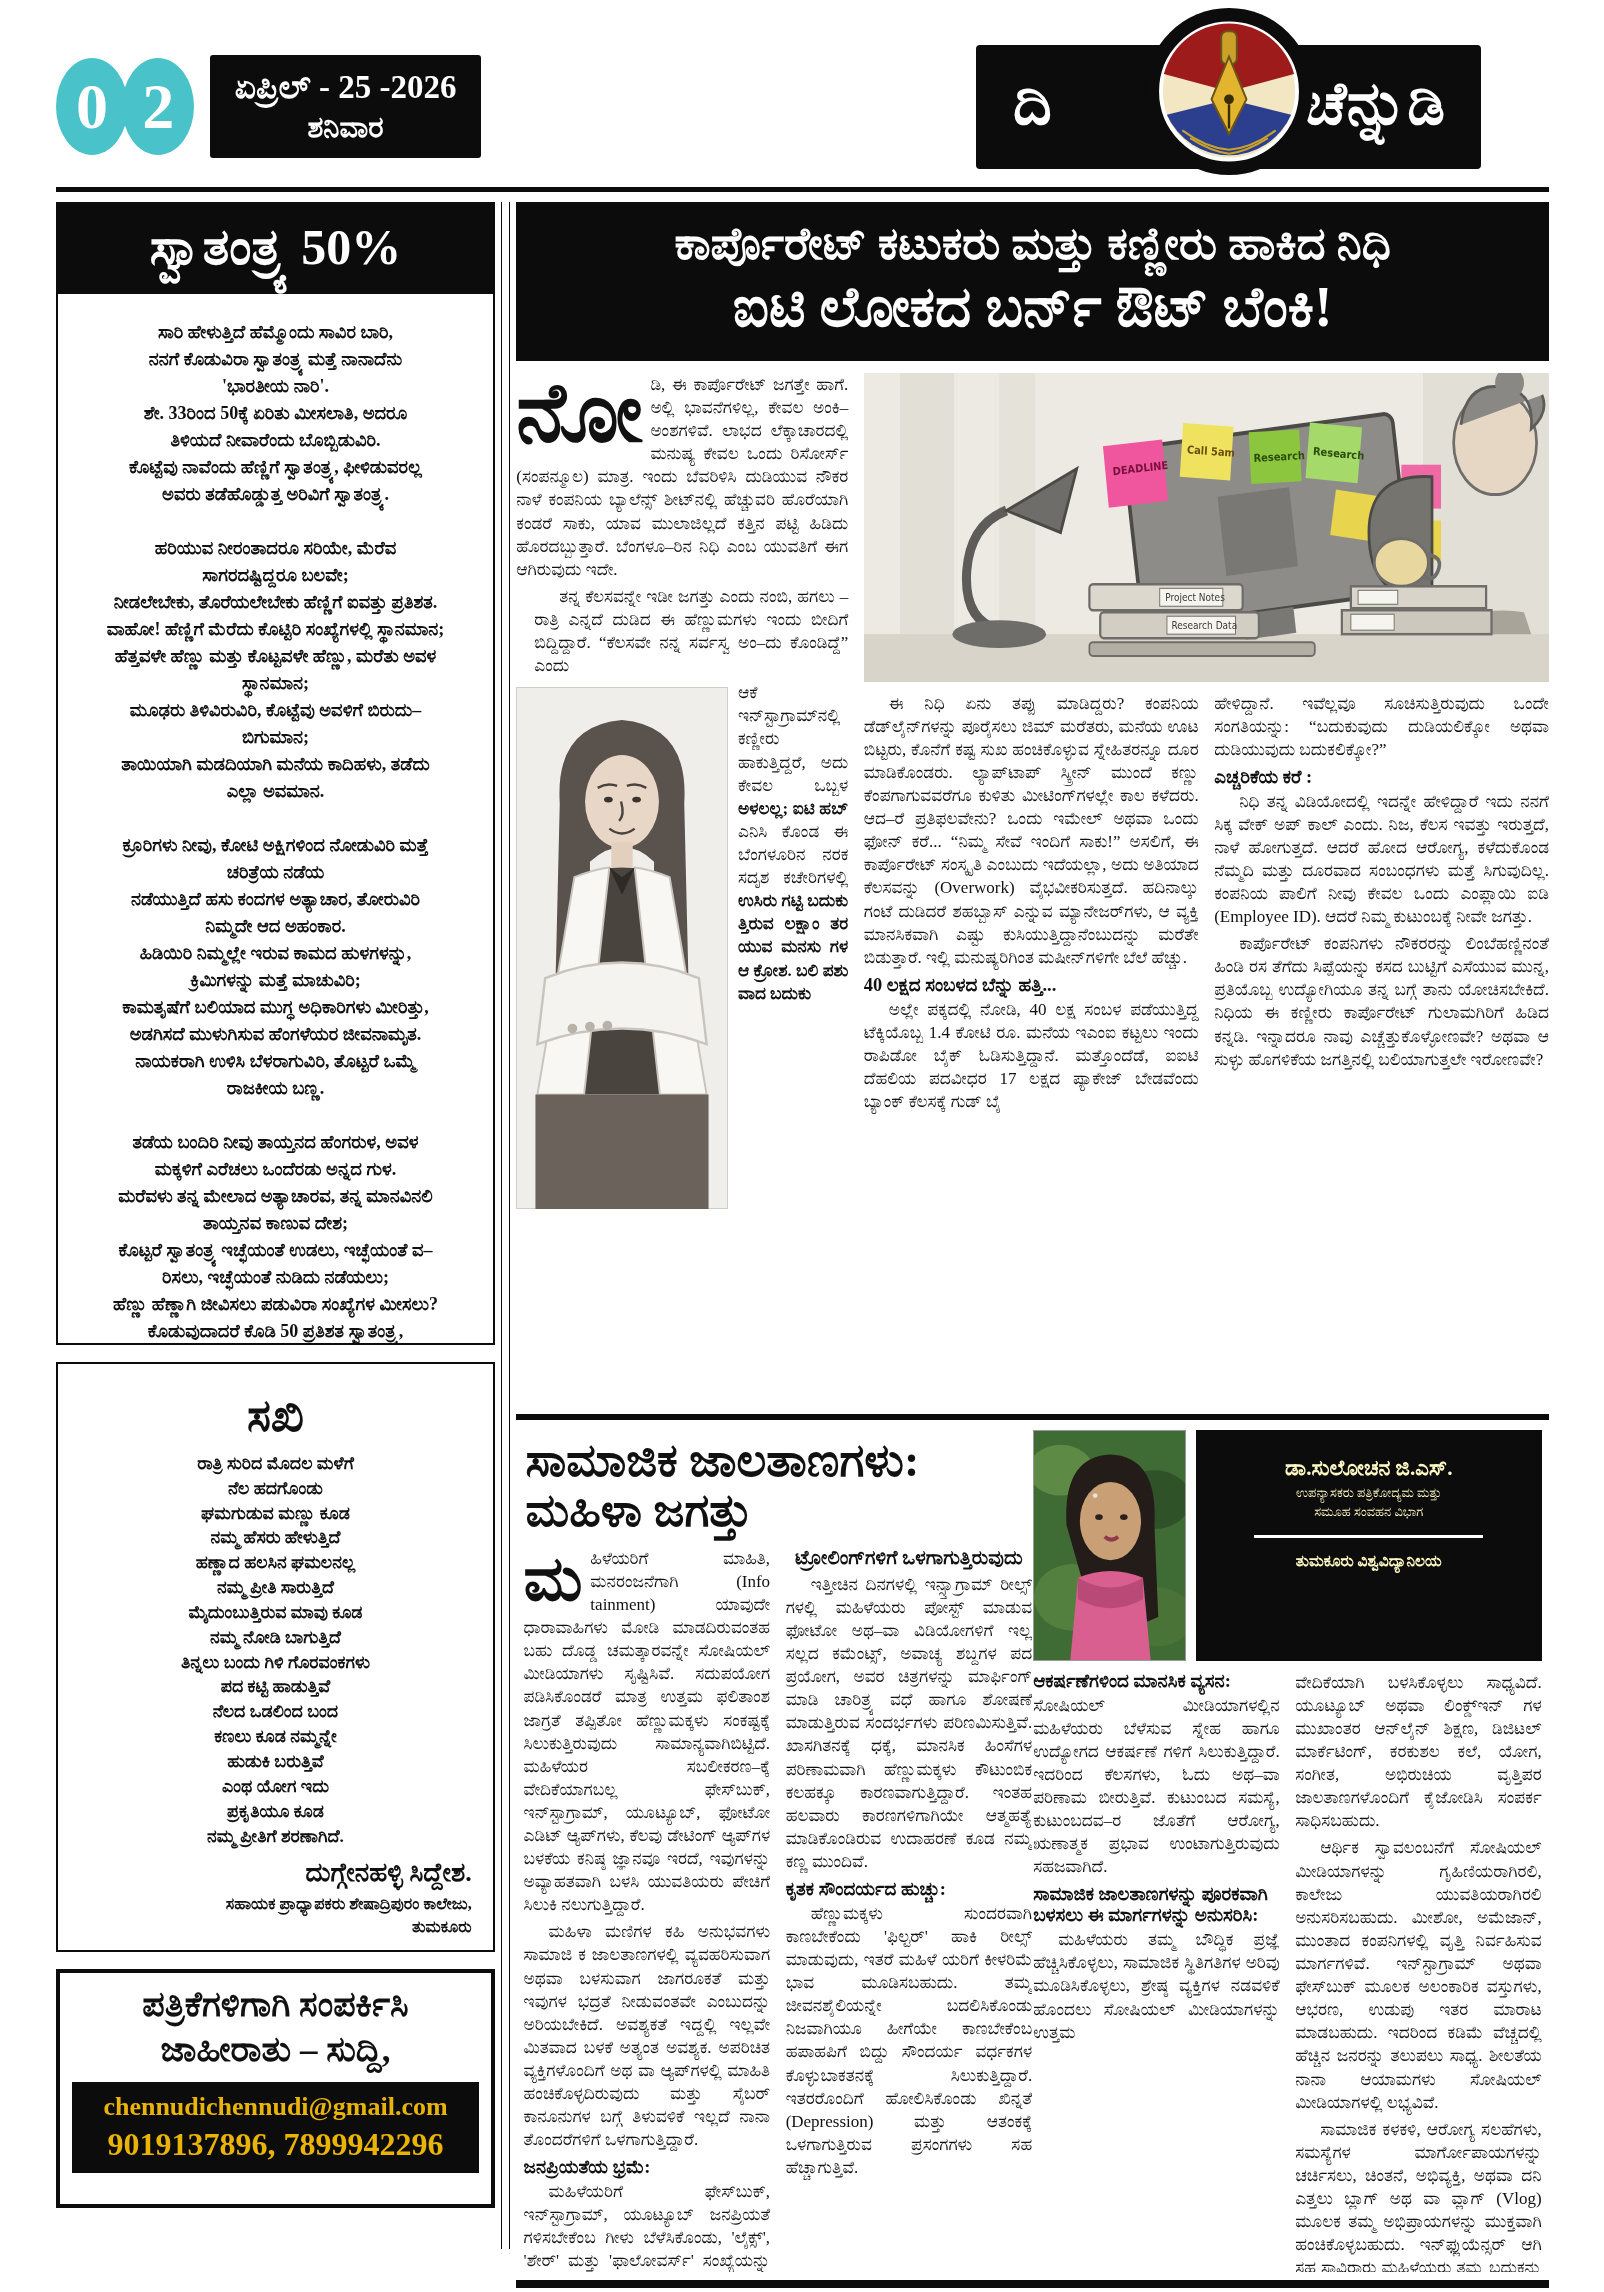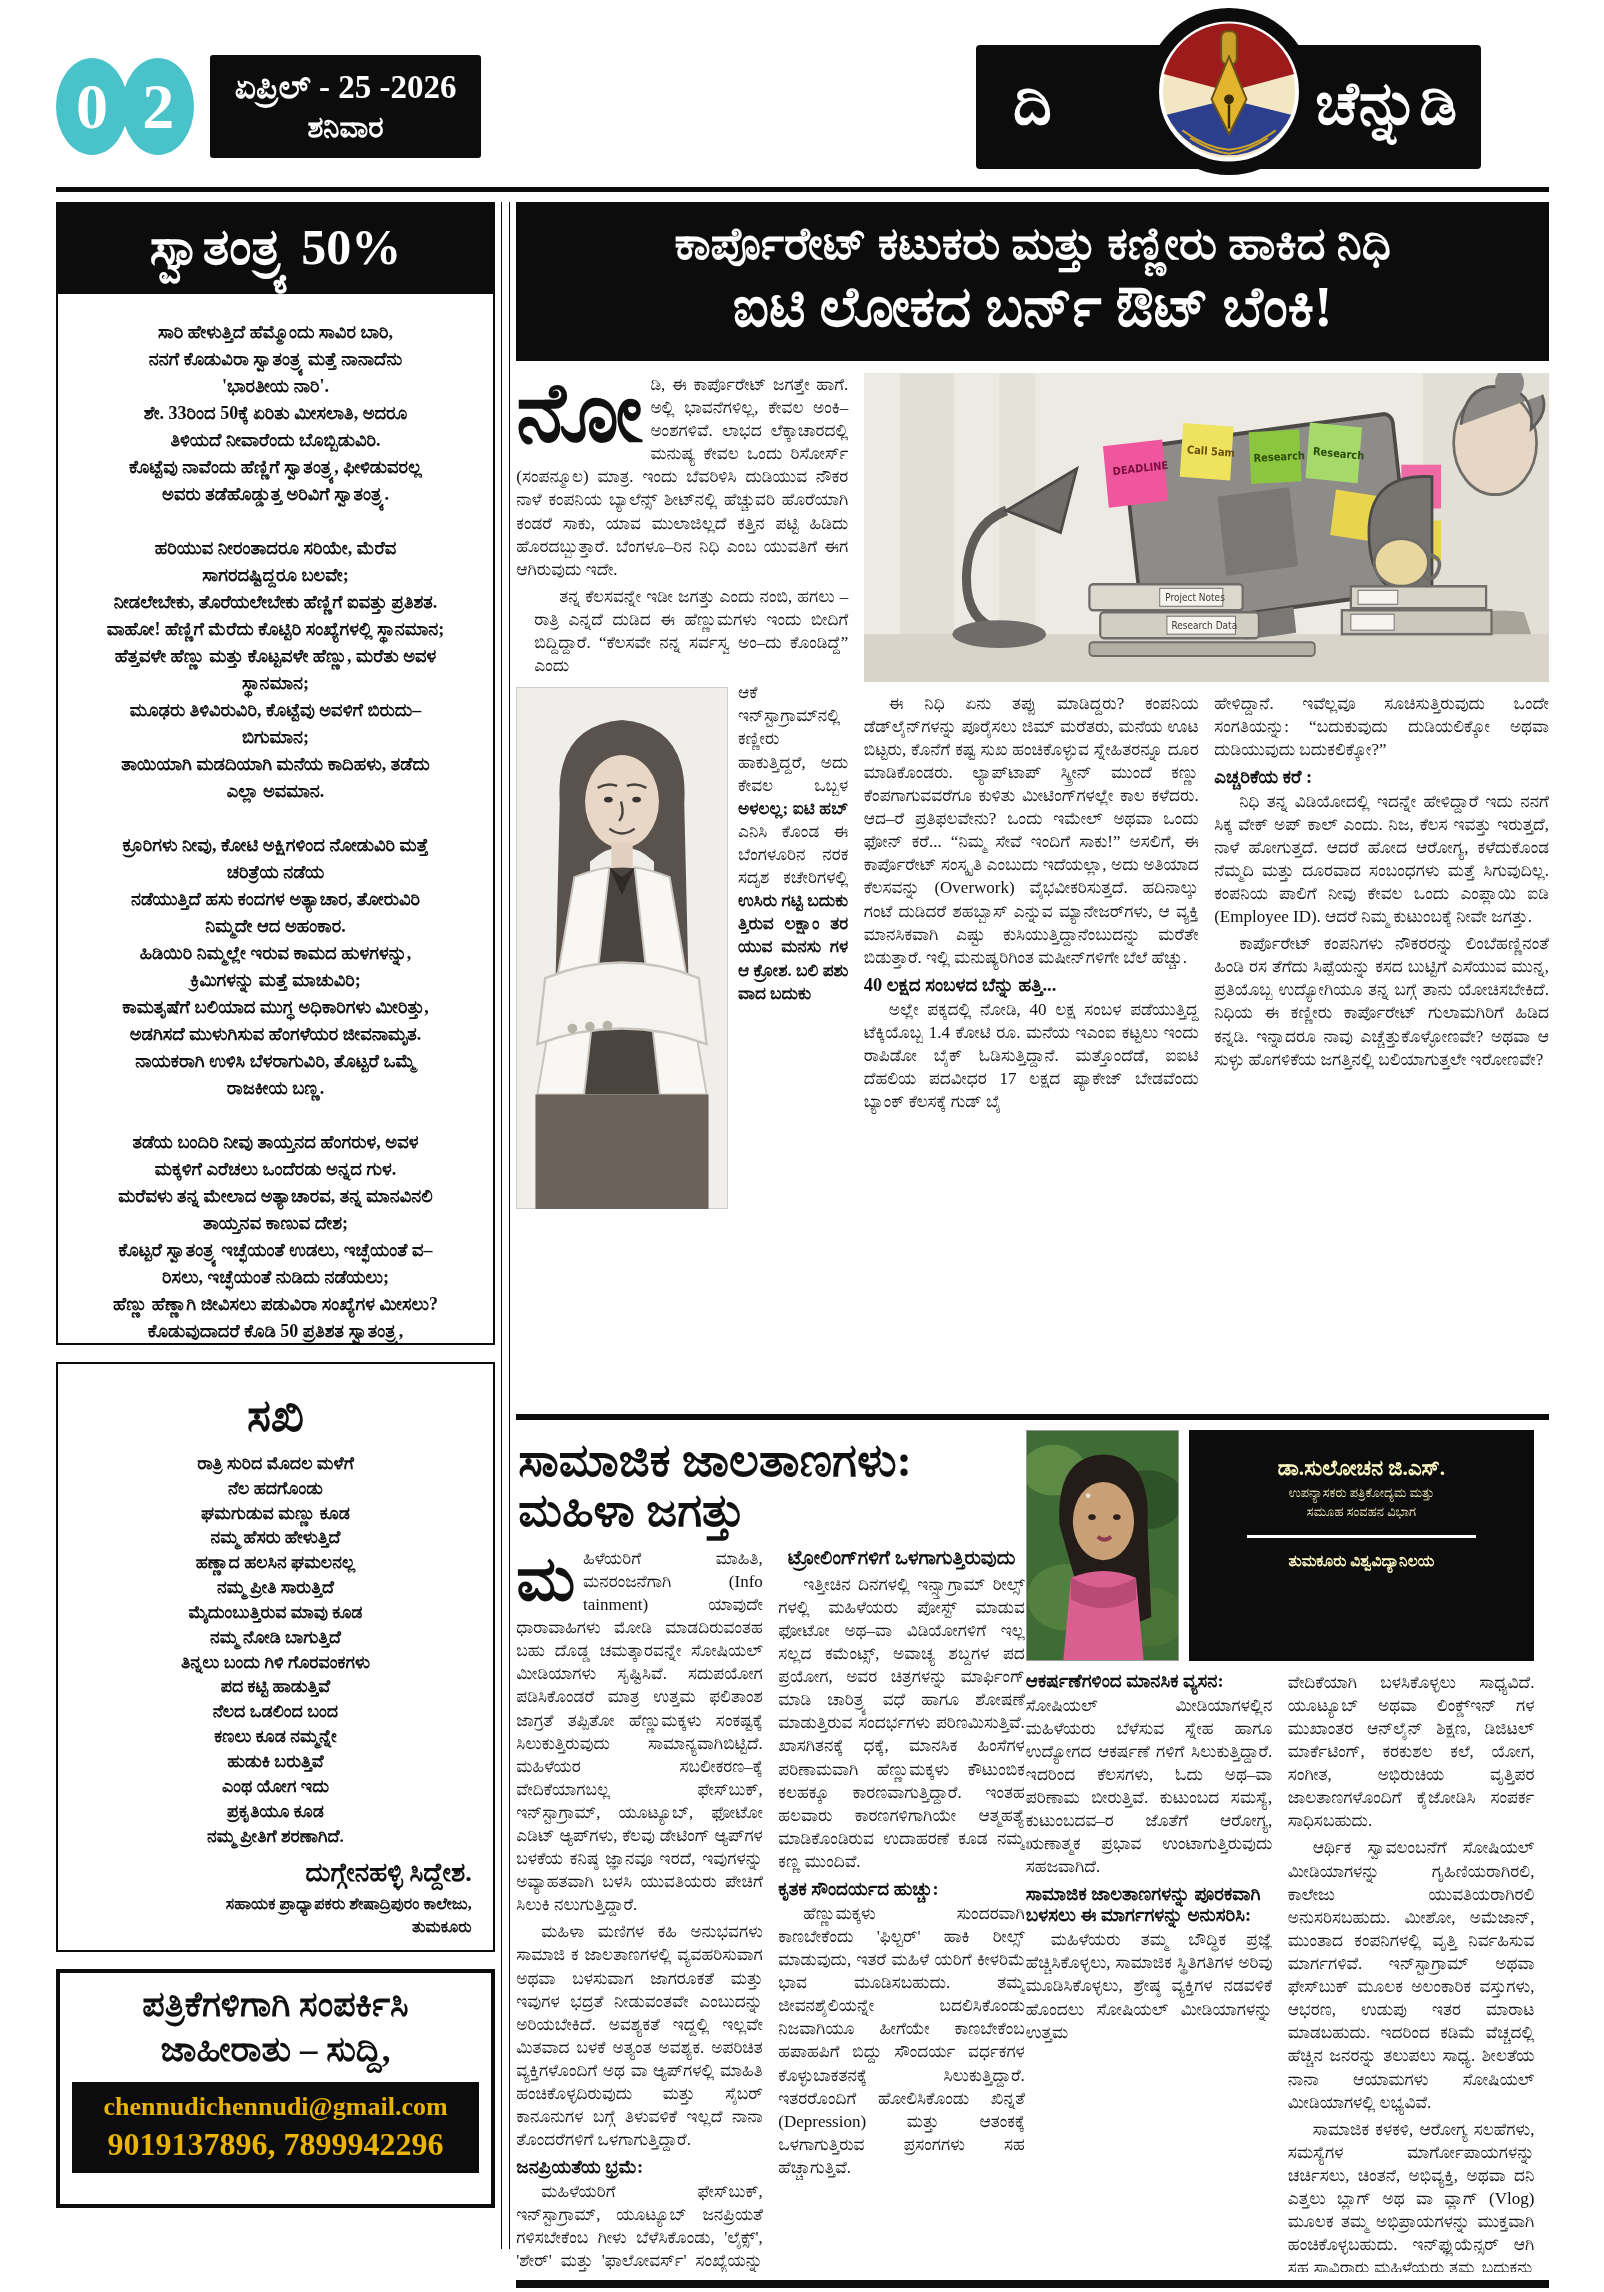--- a/index.html
+++ b/index.html
@@ -21,21 +21,21 @@
   .datebox {
     background:#0c0c0c; color:#fff; border-radius:3px; margin-left:21.3px; margin-top:19.4px;
     padding:11.6px 25px; text-align:center; font-weight:bold;
   }
   .datebox .d1 { font-size:33px; line-height:41px; }
   .datebox .d2 { font-size:29px; line-height:39px; }
   .masthead { position:absolute; right:68px; top:0; width:505px; height:167px; }
   .masthead-band { position:absolute; left:0; right:0; top:35px; bottom:7.8px; background:#0c0c0c; border-radius:3.9px; }
   .masthead-word { position:absolute; color:#fff; font-weight:bold; font-size:60px; top:60px; }
   .masthead-word.w1 { left:37px; }
-  .masthead-word.w2 { right:24px; }
+  .masthead-word.w2 { right:36px; }
   .emblem { position:absolute; left:50%; transform:translateX(-50%); top:-3.9px; }
 
   .hrule { height:5.8px; background:#0c0c0c; margin:1.9px 0 9.7px 0; }
 
   
   .content { display:flex; align-items:flex-start; }
   .sidebar { width:439px; flex:0 0 439px; }
   .vsep { width:9.7px; flex:0 0 9.7px; align-self:stretch; border-left:1.9px solid #0c0c0c; border-right:1.9px solid #0c0c0c; margin:0 5.8px 39px 5.8px; }
   .main { flex:1; min-width:0; }
 
@@ -69,21 +69,21 @@
   .a1right { flex:1; min-width:0; display:flex; flex-direction:column; }
   .illus { width:100%; height:309px; background:#edeae3; margin-bottom:9.7px; }
   .a1cols { display:flex; gap:15.5px; flex:1; overflow:hidden; }
   .a1col { flex:1; min-width:0; overflow:hidden; }
   .subhead { font-weight:bold; font-size:18.4px; margin:5.8px 0 1.9px 0; }
   .indent { text-indent:25px; }
 
   .midrule { height:6.8px; background:#0c0c0c; margin:9.7px 0; }
 
   
-  .art2 { display:flex; gap:1px; height:842px; overflow:hidden; }
+  .art2 { display:flex; gap:1px; height:842px; overflow:hidden;justify-content:center; }
   .a2half { width:50%; flex:0 0 calc(50% - 7.8px); display:flex; flex-direction:column; }
   .a2headline { font-weight:bold; font-size:46px; line-height:1.1; padding:5.8px 0 9.7px 1.9px; }
   .a2cols { display:flex; gap:15.5px; flex:1; overflow:hidden; }
   .a2col { flex:1; min-width:0; overflow:hidden; }
   .a2subtitle { font-weight:bold; font-size:19.4px; text-align:center; margin-bottom:3.9px; }
   .a2top { display:flex; gap:9.7px; height:231px; margin-bottom:9.7px; }
   .a2photo { width:153px; flex:0 0 153px; border:1.9px solid #999; }
   .a2credit { flex:1; background:#0c0c0c; color:#fef9c3; text-align:center; padding:25px 9.7px 9.7px 9.7px; }
   .a2credit .nm { font-weight:bold; font-size:21.3px; line-height:1.3; }
   .a2credit .rl { font-size:13px; line-height:1.5; white-space:pre-line; }

